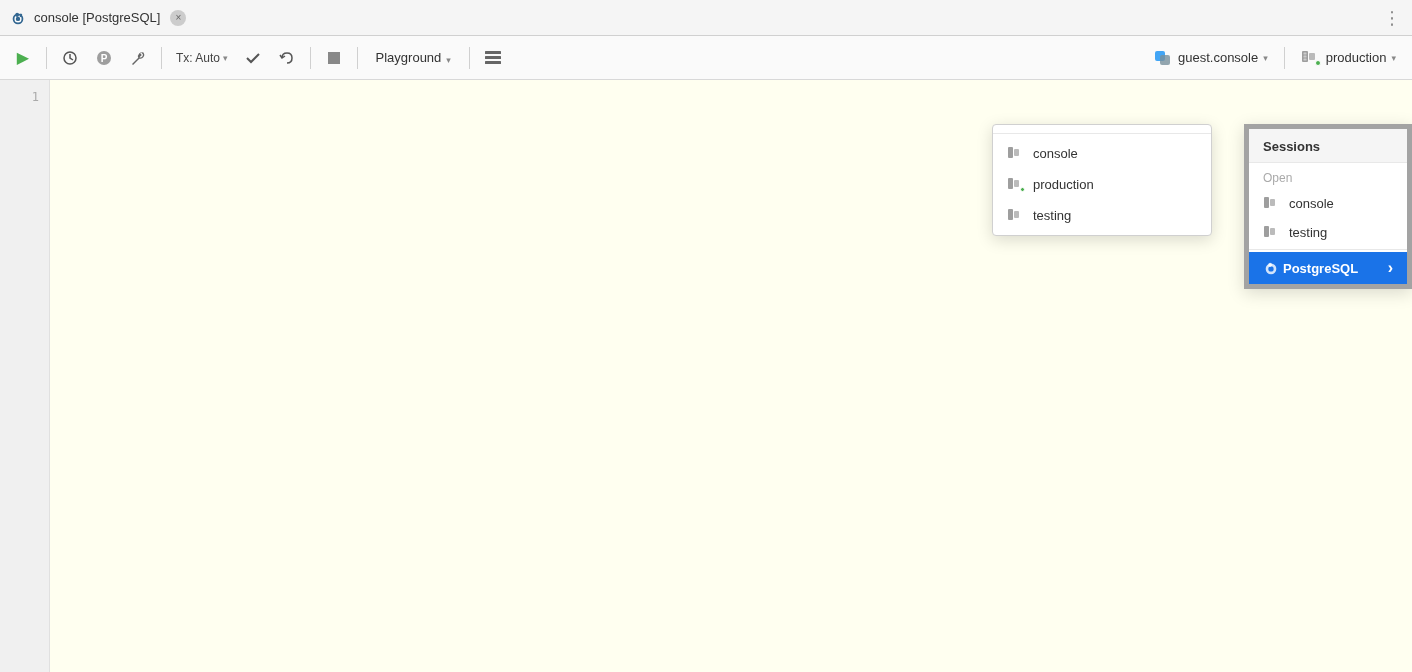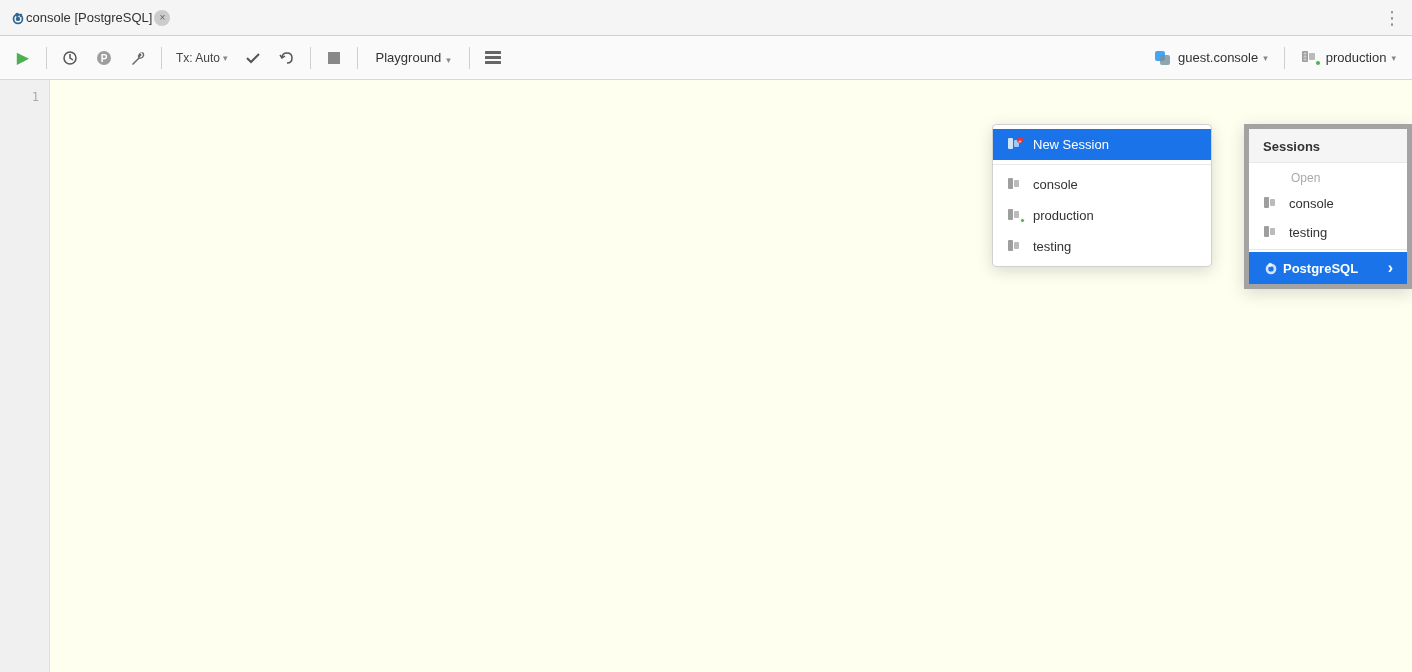--- a/index.html
+++ b/index.html
@@ -13,20 +13,21 @@
     }
 
     
     .title-bar {
       background: #f5f5f5;
       border-bottom: 1px solid #d0d0d0;
       height: 36px;
       display: flex;
       align-items: center;
       padding: 12px 10px;
+      gap: 8px;
     }
     .title-bar-text {
       font-size: 13px;
       color: #333;
       font-weight: 500;
     }
     .title-bar-close {
       width: 16px;
       height: 16px;
       border-radius: 50%;
@@ -171,21 +172,20 @@
       font-size: 13px;
       color: #333;
       border-bottom: 1px solid #e8e8e8;
       background: #f5f5f5;
     }
     .sessions-section-label {
       padding: 8px 4px 4px 14px;
       font-size: 12px;
       color: #aaa;
       font-weight: 500;
-      margin-left: 28px;
     }
     .sessions-item {
       padding: 7px 14px;
       display: flex;
       align-items: center;
       gap: 8px;
       cursor: pointer;
       font-size: 13px;
       color: #333;
     }
@@ -442,31 +442,20 @@
           <rect x="6" y="3" width="4" height="5" rx="2" fill="#fff" opacity="0.8"></rect>
         </svg>
         <span>PostgreSQL</span>
       </span>
       <span style="font-size:16px; font-weight:bold;">›</span>
     </div>
   </div>
 
   <div class="new-session-dropdown">
 
-    <div class="new-session-item highlighted">
-      <span style="position:relative; display:inline-flex; width:18px; height:14px;">
-        <svg width="16" height="12" viewBox="0 0 16 12">
-          <rect x="1" y="0" width="5" height="11" rx="1" fill="#fff" opacity="0.8"></rect>
-          <rect x="7" y="2" width="5" height="7" rx="1" fill="#fff" opacity="0.6"></rect>
-          <circle cx="13" cy="2" r="3" fill="#e53935"></circle>
-          <text x="13" y="5" text-anchor="middle" fill="white" font-size="5" font-weight="bold">+</text>
-        </svg>
-      </span>
-      <span>New Session</span>
-    </div>
 
     <div class="new-session-divider"></div>
 
     <div class="new-session-item">
       <span style="position:relative; display:inline-flex; width:18px; height:14px;">
         <svg width="16" height="12" viewBox="0 0 16 12">
           <rect x="1" y="0" width="5" height="11" rx="1" fill="#9e9e9e"></rect>
           <rect x="7" y="2" width="5" height="7" rx="1" fill="#9e9e9e" opacity="0.7"></rect>
         </svg>
       </span>

